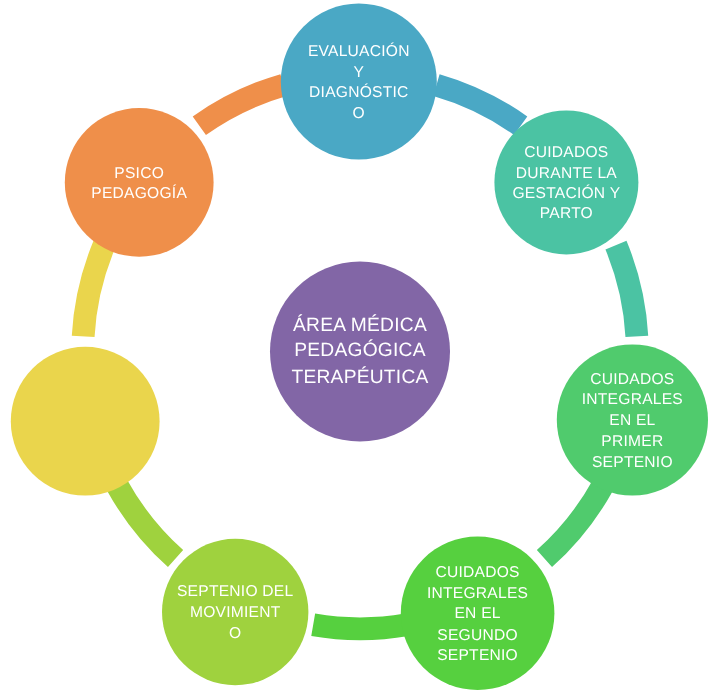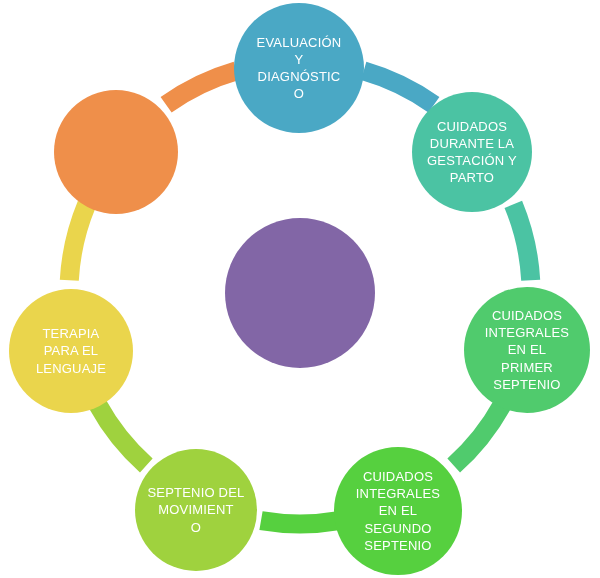--- a/index.html
+++ b/index.html
@@ -70,17 +70,19 @@
 PRIMER
 SEPTENIO</div>
   <div class="label" style="left:334px; top:447px; width:128px; height:128px;">CUIDADOS
 INTEGRALES
 EN EL
 SEGUNDO
 SEPTENIO</div>
   <div class="label" style="left:135px; top:449px; width:122px; height:122px;">SEPTENIO DEL
 MOVIMIENT
 O</div>
-  <div class="label" style="left:9px;   top:289px; width:124px; height:124px;">TERAPIA
-PARA EL
-LENGUAJE</div>
+  <div class="label" style="left:54px;  top:90px;  width:124px; height:124px;">PSICO
+PEDAGOGÍA</div>
 
+  <div class="label center-label" style="left:225px; top:218px; width:150px; height:150px;">ÁREA MÉDICA
+PEDAGÓGICA
+TERAPÉUTICA</div>
 </div>
 
 </body></html>

